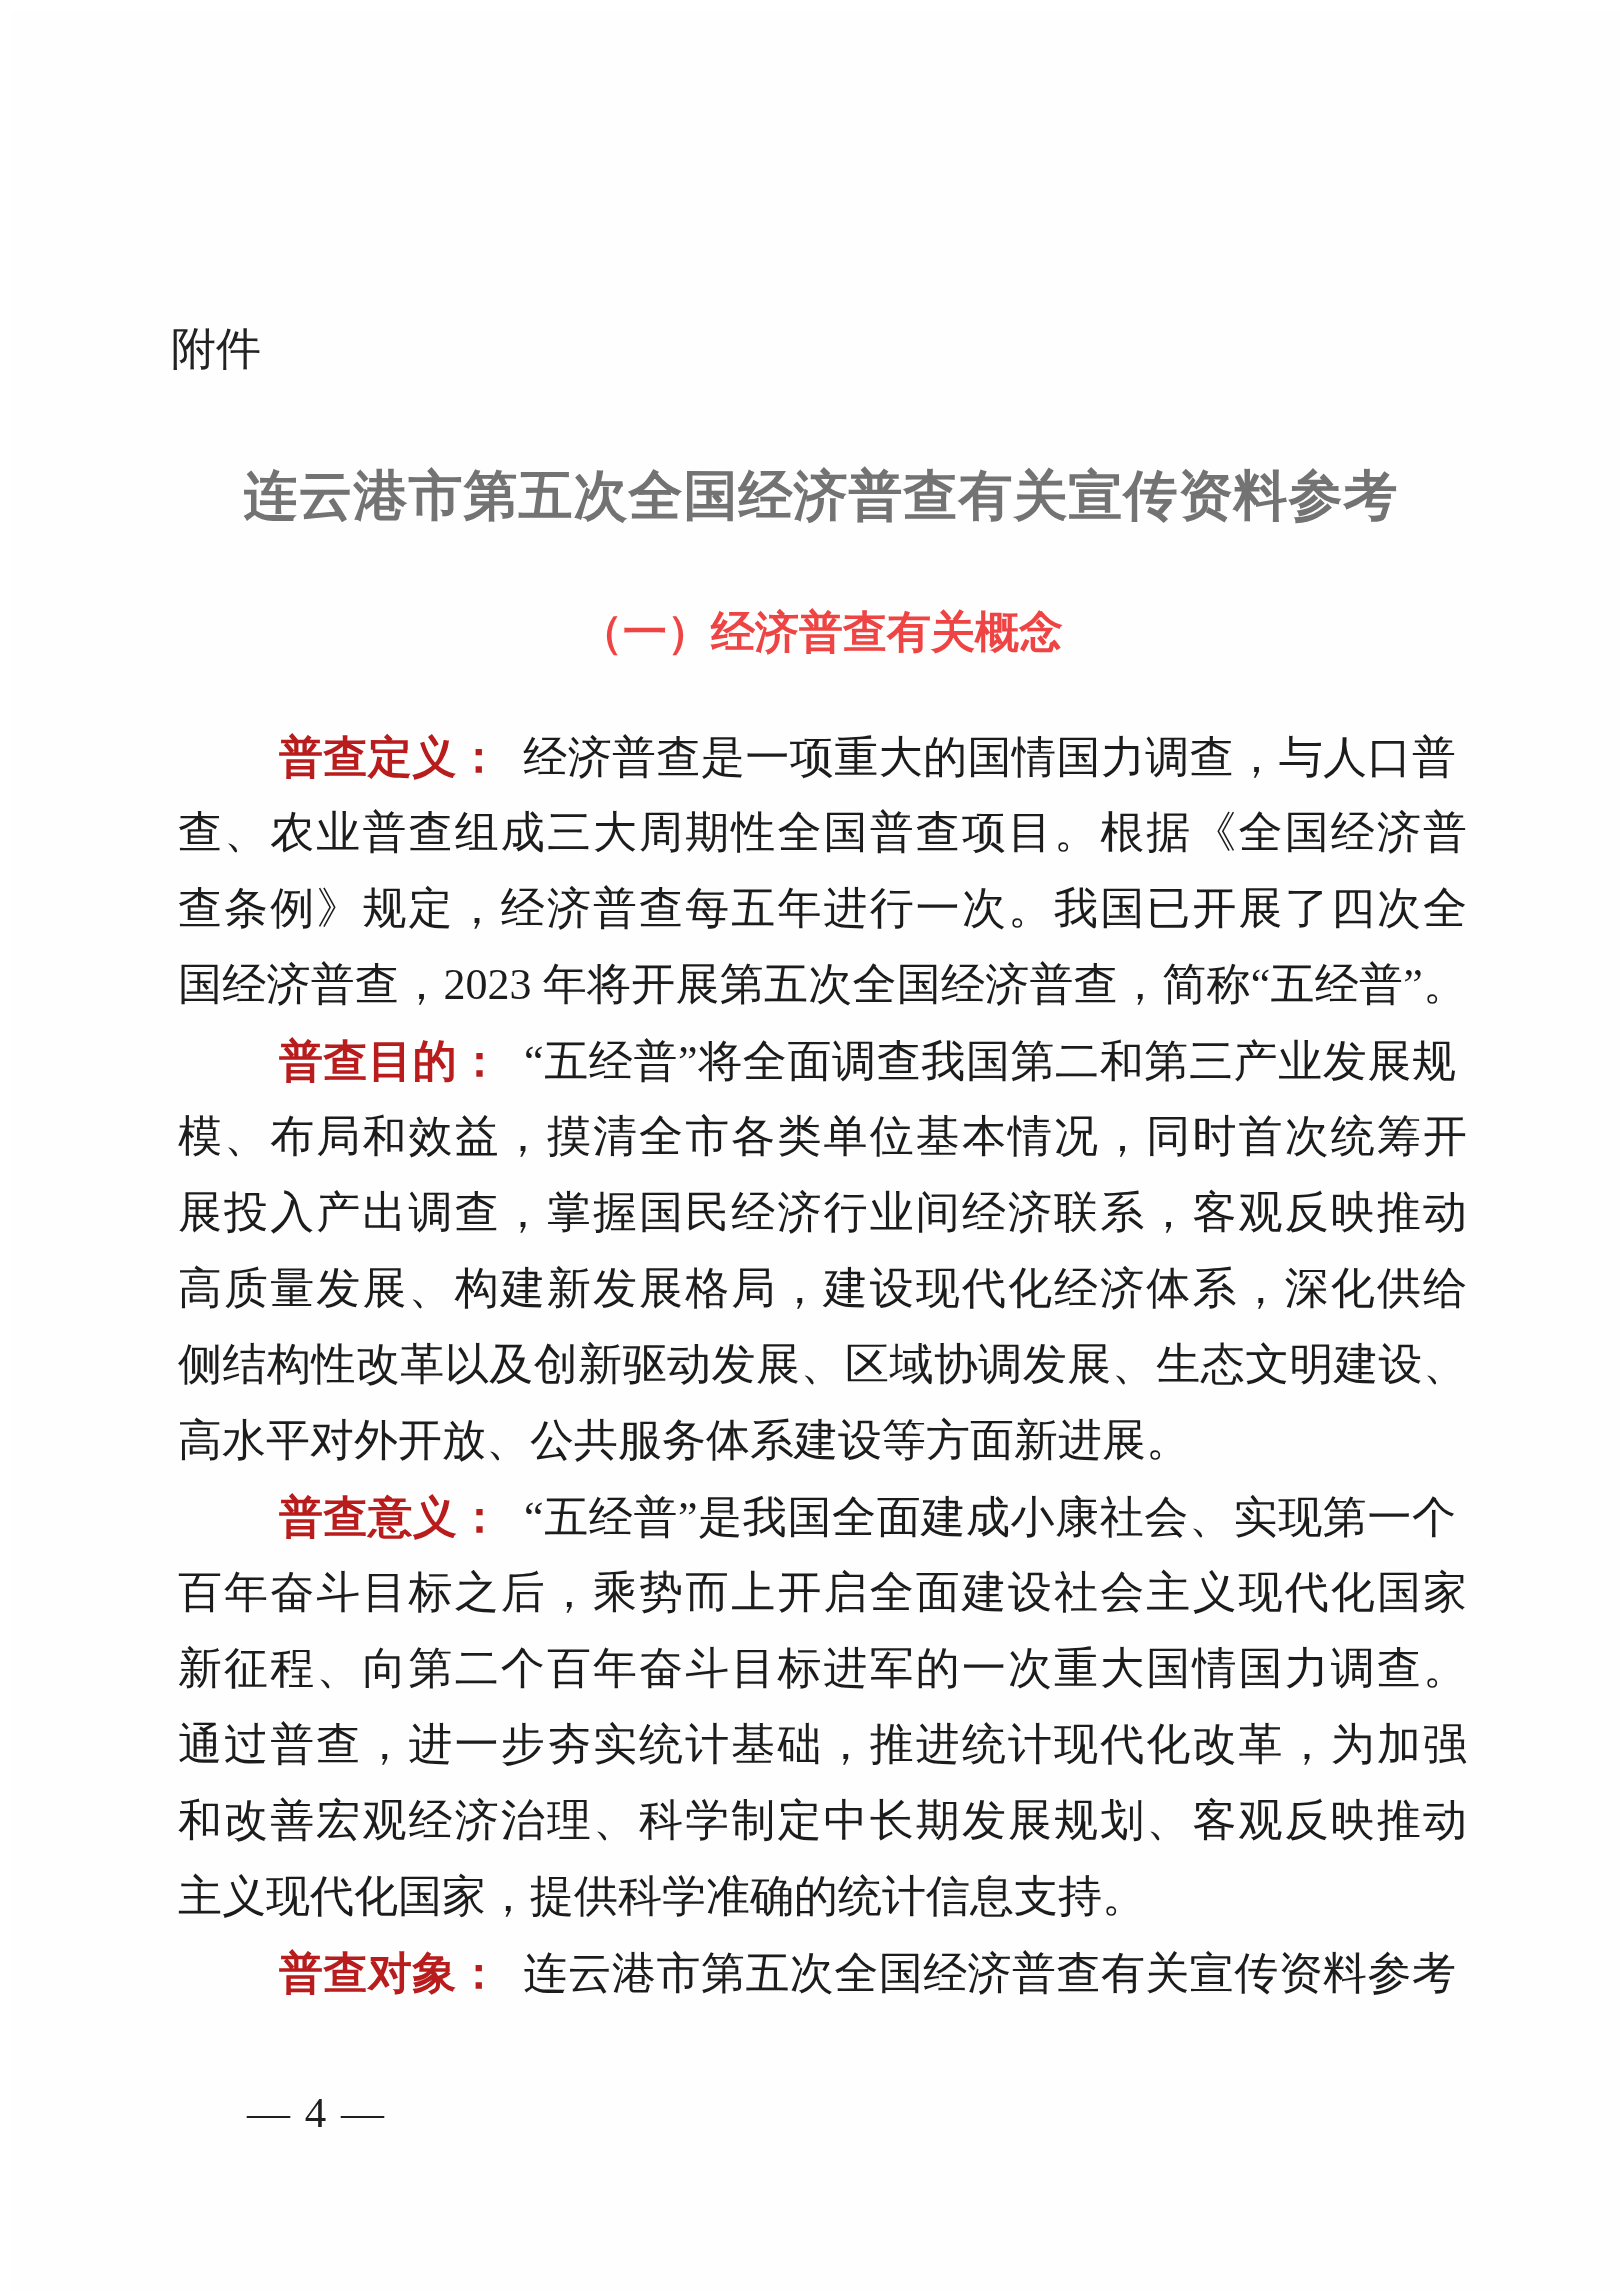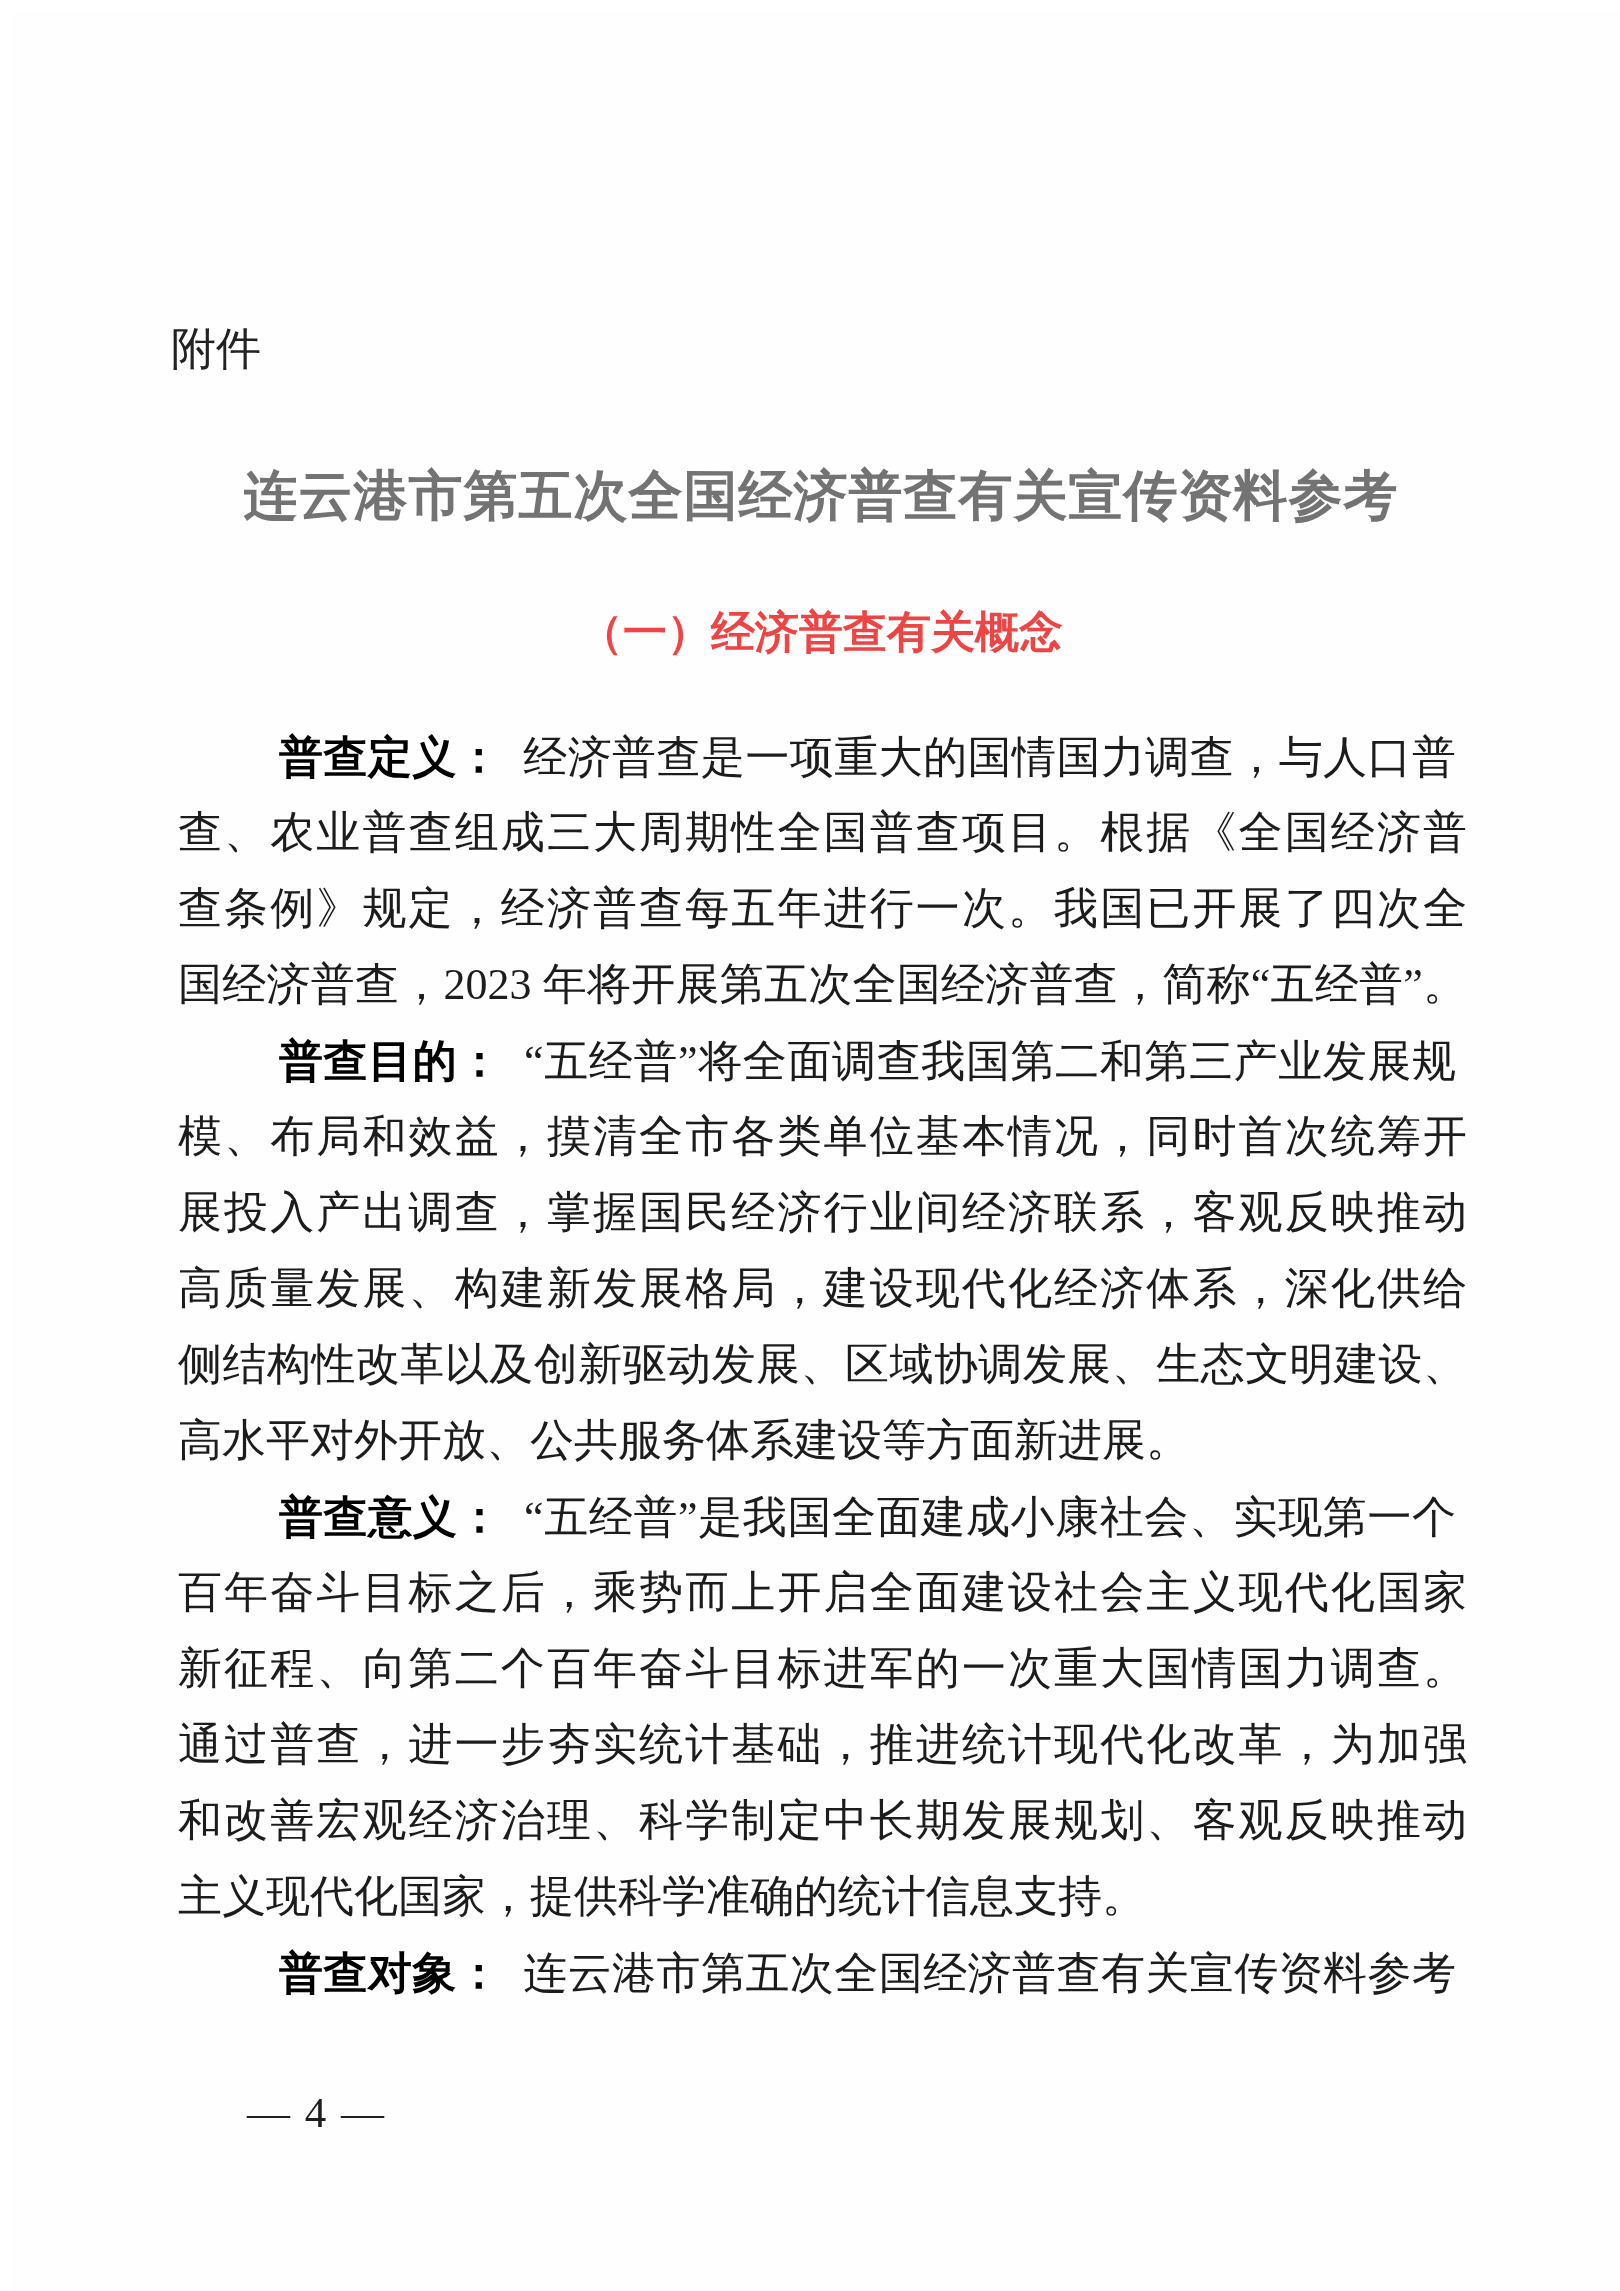--- a/index.html
+++ b/index.html
@@ -66,21 +66,21 @@
     text-justify: inter-character;
     height: 76px;
     overflow: hidden;
     white-space: nowrap2; 
   }
   .line.first { text-indent: 90px; }
   .line.short { text-align-last: left; }
   .lead {
     font-weight: bold;
     font-family: "Liberation Sans", sans-serif;
-    color: #000000;
+    color: #b91c1c;
   }
   .footer {
     position: absolute;
     left: 225px;
     top: 2066px;
     font-size: 43px;
     letter-spacing: 2px;
     color: #1f1f1f;
     font-family: "Liberation Serif", serif;
   }

